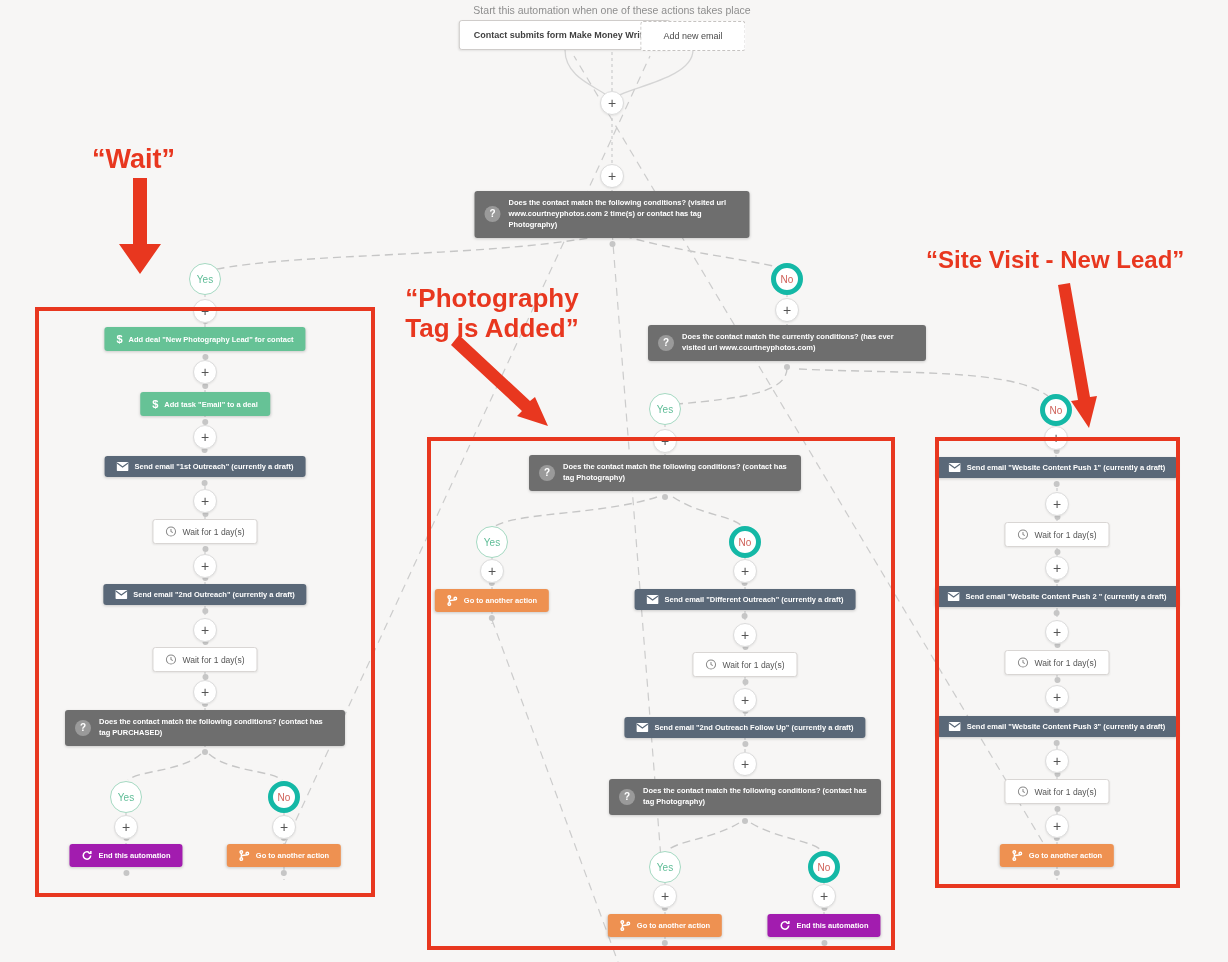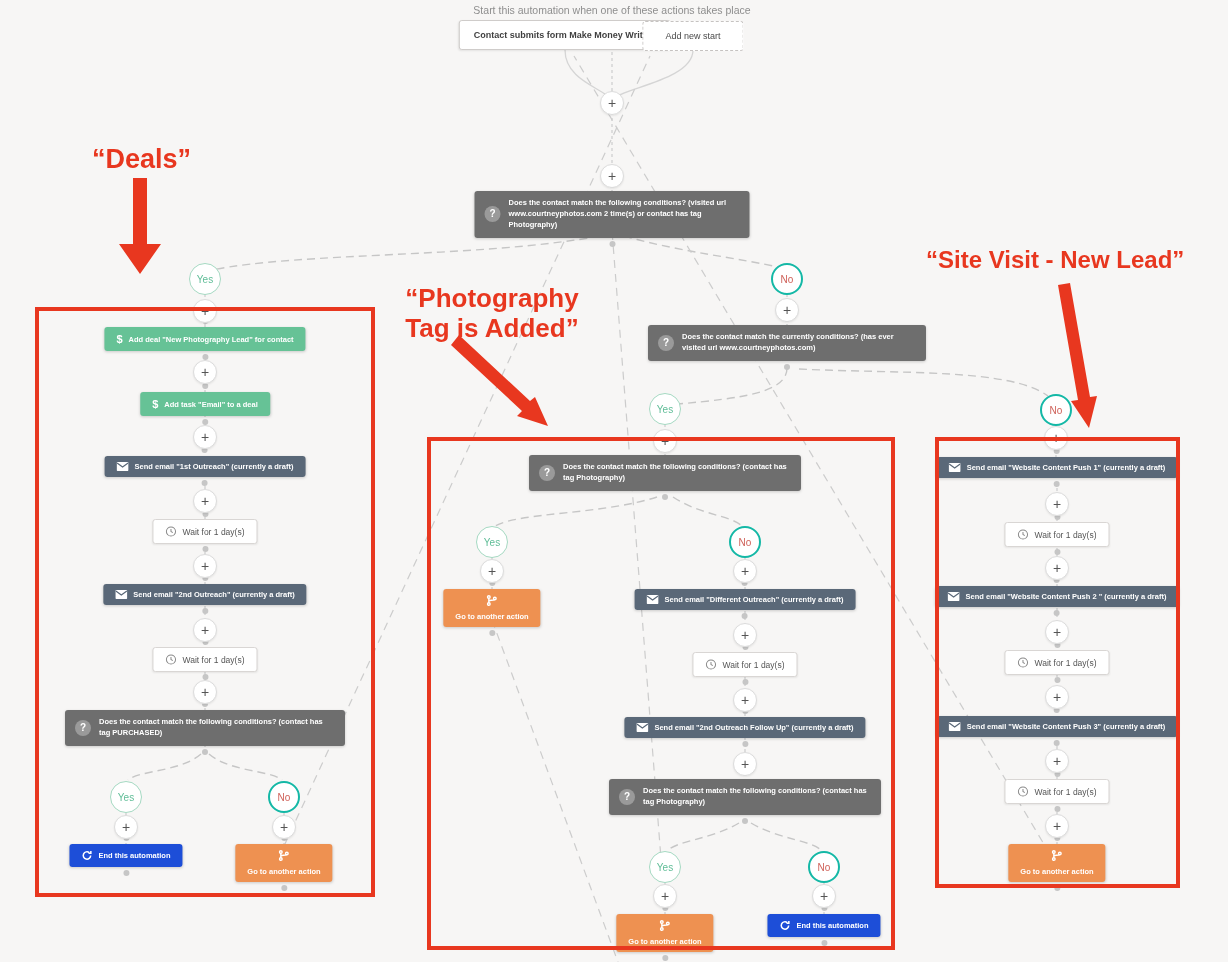--- a/index.html
+++ b/index.html
@@ -16,36 +16,36 @@
   .box{transform:translateX(-50%);border-radius:3px;font-size:7.5px;font-weight:bold;
        padding:6px 12px;box-shadow:0 1px 3px rgba(0,0,0,.18);white-space:nowrap;
        display:flex;align-items:center;gap:6px;}
   .box::before,.box::after{content:'';position:absolute;left:50%;transform:translateX(-50%);
        width:6px;height:6px;border-radius:50%;background:#c6c6c6;z-index:-1;}
   .box::before{top:-9px;}
   .box::after{bottom:-9px;}
   .green{background:#66c296;color:#fff;}
   .slate{background:#5a6878;color:#fff;}
   .cond{background:#6e6e6e;color:#fff;}
-  .orange{background:#ee9151;color:#fff;flex-direction:column;}
-  .pink{background:#1d4ed8;color:#fff;}
+  .orange{background:#ee9151;color:#fff;}
+  .pink{background:#a21caf;color:#fff;}
   .waitbox{background:#fff;color:#555;border:1px solid #d9d6d4;font-weight:normal;font-size:8.5px;box-shadow:0 1px 2px rgba(0,0,0,.07);}
   .wrap{white-space:normal;display:block;text-align:left;padding:7px 10px 7px 34px;line-height:1.45;}
   .wrap .ic{position:absolute;left:10px;top:50%;transform:translateY(-50%);}
   .ic{display:inline-flex;align-items:center;justify-content:center;flex:0 0 auto;}
   .ic-q{width:16px;height:16px;border-radius:50%;background:#9a9a9a;color:#fff;font-size:10px;font-weight:bold;}
   .ic-dollar{font-size:11px;font-weight:bold;color:#fff;}
   .plus{transform:translate(-50%,-50%);width:24px;height:24px;border-radius:50%;background:#fff;
         border:1px solid #dcdcdc;color:#555;display:flex;align-items:center;justify-content:center;
         box-shadow:0 1px 2px rgba(0,0,0,.08);font-size:14px;}
   .plus::after{content:'+';}
   .yn{transform:translate(-50%,-50%);width:32px;height:32px;border-radius:50%;background:#fff;
       display:flex;align-items:center;justify-content:center;font-size:10px;}
   .yes{border:1px solid #a5d9c2;color:#5fbd97;}
-  .no{border:2px solid #14b8a6;color:#cf6058;}
+  .no{border:5px solid #14b8a6;color:#cf6058;}
   .rbox{position:absolute;border:4px solid #e8371f;z-index:3;pointer-events:none;box-sizing:border-box;}
   .ann{position:absolute;color:#e8371f;font-weight:bold;z-index:5;white-space:nowrap;pointer-events:none;}
   .ann-deals{left:92px;top:144px;font-size:27px;}
   .ann-photo{left:402px;top:284px;width:180px;text-align:center;font-size:26px;line-height:1.15;white-space:normal;}
   .ann-site{left:926px;top:246px;font-size:24px;}
 </style>
 </head>
 <body>
 
 <div id="canvas">
@@ -96,29 +96,29 @@
   <div class="rbox" style="left:935px;top:437px;width:245px;height:451px;"></div>
 
   <svg class="layer front" width="1228" height="962">
     <g fill="#e8371f">
       <polygon points="133,178 147,178 147,244 161,244 140,274 119,244 133,244"></polygon>
       <polygon points="459,335 530,401 535,397 548,426 517,416 522,411 451,345"></polygon>
       <polygon points="1070,283 1090,397 1097,396 1089,428 1071,401 1078,400 1058,285"></polygon>
     </g>
   </svg>
 
-  <div class="ann ann-deals">“Deals”</div>
+  <div class="ann ann-deals">“Wait”</div>
   <div class="ann ann-photo">
     <div>“Photography</div>
     <div>Tag is Added”</div>
   </div>
   <div class="ann ann-site">“Site Visit - New Lead”</div>
 
 <div class="node start" style="left: 565px; top: 20px;"><span class="lbl">Contact submits form Make Money Writing</span></div>
-    <div class="node start dashed" style="left: 693px; top: 21px;"><span class="lbl">Add new start</span></div>
+    <div class="node start dashed" style="left: 693px; top: 21px;"><span class="lbl">Add new email</span></div>
     <div class="node box cond wrap" style="left: 612px; top: 191px; width: 275px;"><span class="ic ic-q">?</span><span class="lbl">Does the contact match the following conditions? (visited url www.courtneyphotos.com 2 time(s) or contact has tag Photography)</span></div>
     <div class="node yn yes" style="left: 205px; top: 279px;">
       <span class="lbl">Yes</span>
     </div>
     <div class="node yn no" style="left: 787px; top: 279px;">
       <span class="lbl">No</span>
     </div>
     <div class="node box green" style="left: 205px; top: 327px;">
       <span class="ic ic-dollar">$</span>
       <span class="lbl">Add deal "New Photography Lead" for contact</span>

